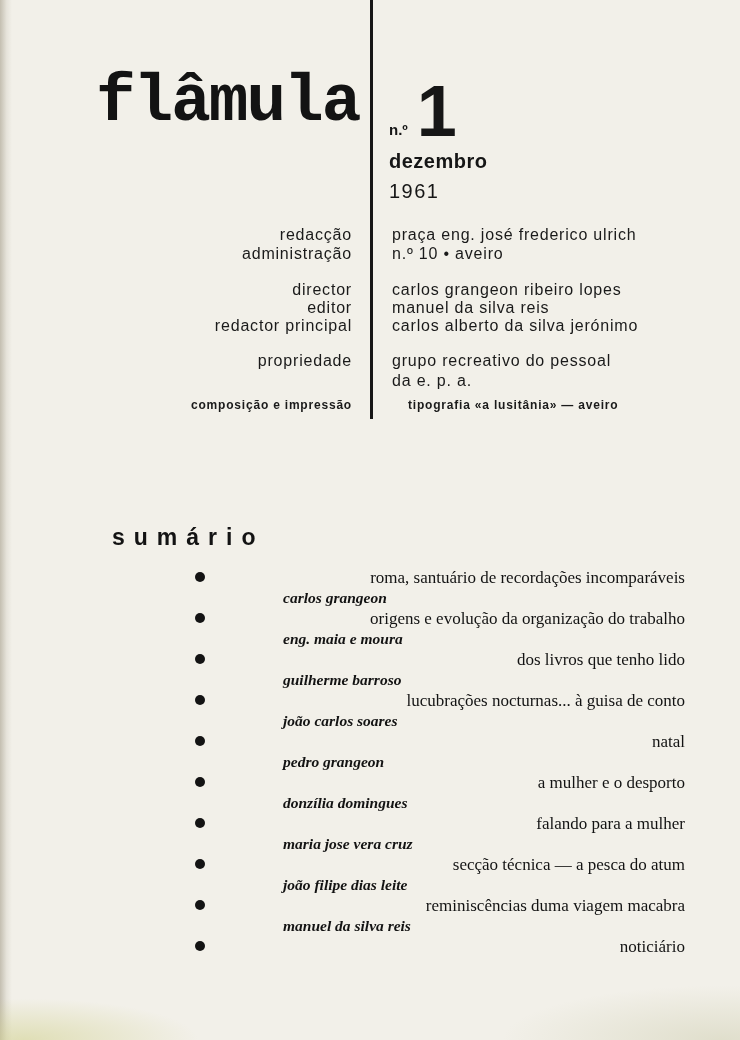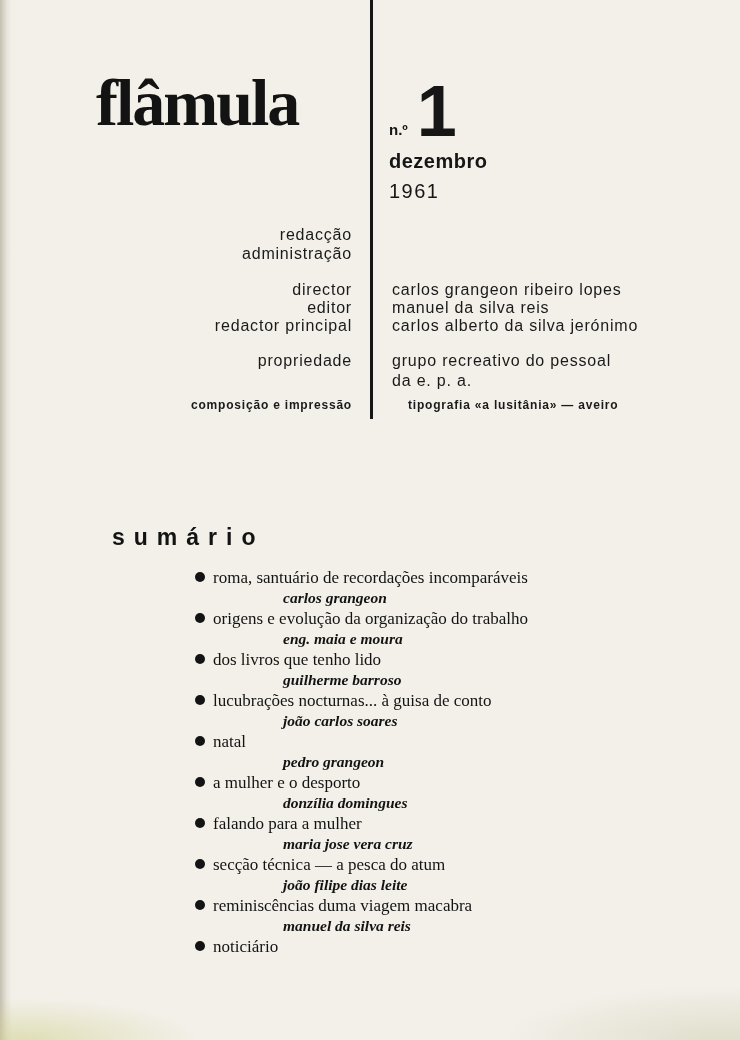--- a/index.html
+++ b/index.html
@@ -26,21 +26,21 @@
     background: radial-gradient(ellipse at 92% 100%, rgba(190,190,150,0.35), rgba(190,190,150,0) 70%);
   }
 
   
   .divider {
     position: absolute; left: 370px; top: 0; width: 3px; height: 419px;
     background: #161616;
   }
   .mag-title {
     position: absolute; left: 96px; top: 70px; margin: 0;
-    font-family: Liberation Serif, serif;
+    font-family: Liberation Mono, monospace;
     font-weight: 700; font-size: 66px; line-height: 1;
     letter-spacing: -2px; color: #131313; text-align: right;
   }
   .issue { position: absolute; left: 389px; top: 82px; }
   .issue-no { display: flex; align-items: flex-end; height: 58px; }
   .issue-no-label { font-weight: 700; font-size: 15px; line-height: 1; margin-bottom: 3px; }
   .issue-no-value { font-weight: 700; font-size: 72px; line-height: 58px; margin-left: 9px; letter-spacing: -1px; }
   .issue-month { font-weight: 700; font-size: 20px; margin-top: 10px; letter-spacing: 0.5px; text-align: right; }
   .issue-year  { font-weight: 400; font-size: 20px; margin-top: 7px; letter-spacing: 1.5px; }
 
@@ -59,21 +59,21 @@
 
   
   .sumario {
     position: absolute; left: 100px; top: 512px; margin: 12px;
     font-size: 23px; font-weight: 700; letter-spacing: 9px; color: #131313;
   }
   .toc {
     position: absolute; left: 195px; top: 567px; width: 490px;
     font-family: "Liberation Serif", serif; color: #131313;
   }
-  .toc-line { display: flex; align-items: flex-start; height: 21px; line-height: 21px; }
+  .toc-line { display: flex; align-items: flex-start; height: 21px; line-height: 21px; justify-content: space-between; }
   .bullet {
     flex: 0 0 auto; width: 10px; height: 10px; border-radius: 50%;
     background: #131313; margin: 5px 8px 0 0;
   }
   .toc-title { font-size: 17px; white-space: nowrap; }
   .toc-author {
     height: 20px; line-height: 20px; padding-left: 88px;
     font-size: 15.5px; font-weight: 700; font-style: italic; white-space: nowrap;
   }
 </style>
@@ -97,20 +97,24 @@
     </div>
     <div class="issue-month">dezembro</div>
     <div class="issue-year">1961</div>
   </div>
 
   <div class="cred cred-1">
     <div class="cred-labels">
       <div>redacção</div>
       <div>administração</div>
     </div>
+    <div class="cred-values">
+      <div>praça eng. josé frederico ulrich</div>
+      <div>n.º 10 • aveiro</div>
+    </div>
   </div>
 
   <div class="cred cred-2">
     <div class="cred-labels">
       <div>director</div>
       <div>editor</div>
       <div>redactor principal</div>
     </div>
     <div class="cred-values">
       <div>carlos grangeon ribeiro lopes</div>

